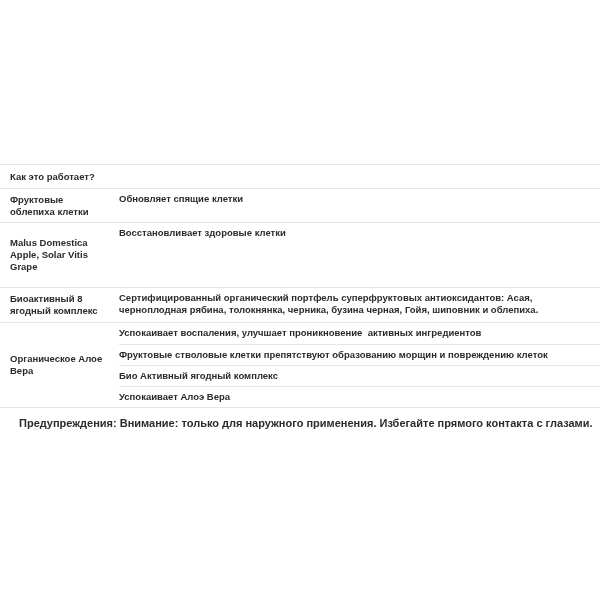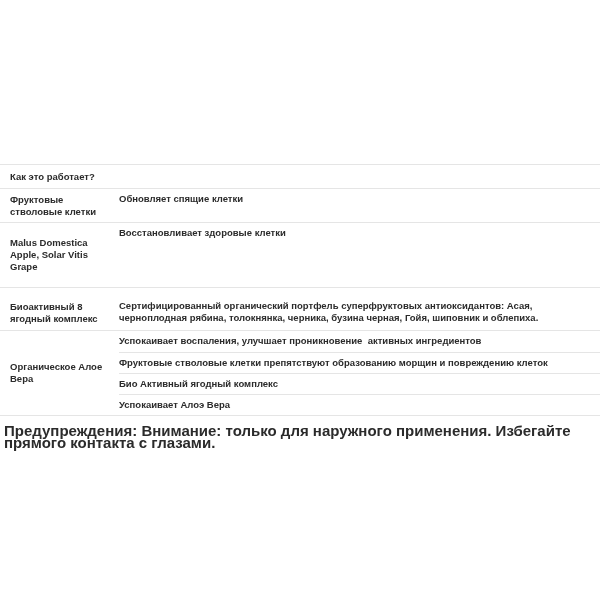--- a/index.html
+++ b/index.html
@@ -33,21 +33,21 @@
 
   .sections { display: block; }
 
   .ing-section {
     display: flex;
     border-bottom: 1px solid #e5e5e5;
     box-sizing: border-box;
   }
   .sections .ing-section:nth-child(1) { min-height: 34px; }
   .sections .ing-section:nth-child(2) { min-height: 65px; }
-  .sections .ing-section:nth-child(3) { min-height: 35px; margin-top: 8px; }
+  .sections .ing-section:nth-child(3) { min-height: 35px; }
   .sections .ing-section:nth-child(4) { min-height: 85px; }
 
   .left-cell {
     flex: 0 0 119px;
     box-sizing: border-box;
     padding: 4px 10px 4px 10px;
     display: flex;
     align-items: center;
   }
 
@@ -64,42 +64,42 @@
     align-items: flex-start;
     padding: 4px 10px 4px 0;
     box-sizing: border-box;
   }
   .rrow:first-child { flex: 99 1 auto; }
   .rrow + .rrow { border-top: 1px solid #e5e5e5; }
   .rrow span { white-space: pre-wrap; }
 
   .warnings-line {
     margin-top: 9px;
-    padding-left: 4px;
+    padding-left: 19px;
     color: #2b2b2b;
-    font-size: 15px;
+    font-size: 11px;
     font-weight: 700;
     line-height: 12px;
   }
 </style>
 </head>
 <body>
 
 <div class="page">
 
   <div class="ingredients-table">
 
     <div class="header-row">
       <span>Как это работает?</span>
     </div>
 
     <div class="sections">
   <div class="ing-section">
     <div class="left-cell">
-      <span>Фруктовые стволовые клетки</span>
+      <span>Фруктовые облепиха клетки</span>
     </div>
     <div class="benefit-rows">
             <div class="rrow">
               <span>Обновляет спящие клетки</span>
             </div>
           </div>
   </div>
 
   <div class="ing-section">
     <div class="left-cell">

